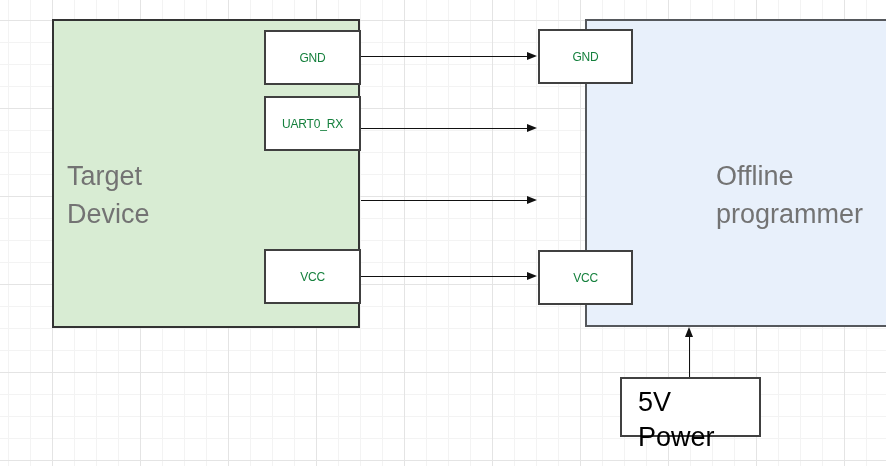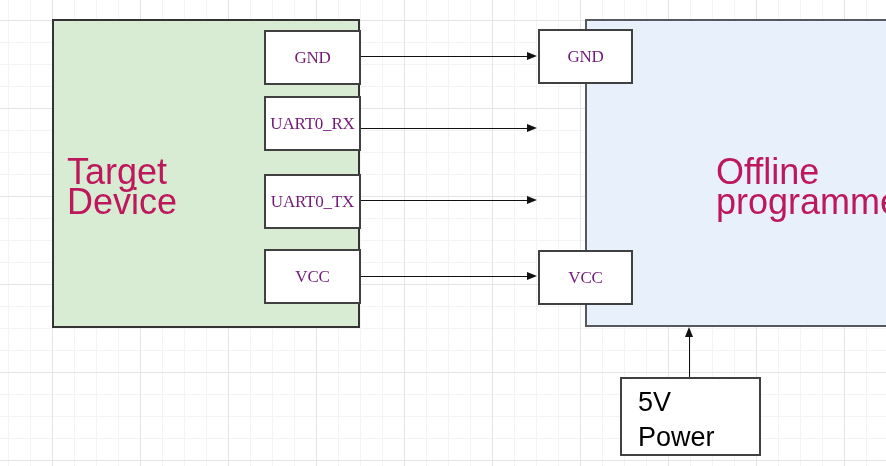--- a/index.html
+++ b/index.html
@@ -21,71 +21,69 @@
   .node.green{
     left:52px;top:19px;width:308px;height:309px;
     background:#d8ecd3;border:2px solid #333333;
   }
   .node.blue{
     left:537px;top:19px;width:308px;height:308px;
     background:#e8f0fb;border:2px solid #55585c;margin-left:48px;
   }
   .node-label{
     position:absolute;
-    font-size:36px;line-height:30px;color:#be185d;
+    font-size:27px;line-height:38px;color:#737373;
     white-space:normal;
   }
   .green .node-label{left:13px;top:136px;width:130px;}
   .blue  .node-label{left:129px;top:136px;width:172px;}
   .pin{
     position:absolute;box-sizing:border-box;
     background:#ffffff;border:2px solid #404040;
     display:flex;align-items:center;justify-content:center;
-    font-size:17px;letter-spacing:-0.2px;color:#701a75;
+    font-size:12px;letter-spacing:-0.2px;color:#15803d;
     z-index:2;
-    font-family:Liberation Serif, serif;
   }
   .pin.left-col{left:264px;width:97px;height:55px;}
   .pin.right-col{left:538px;width:95px;height:55px;}
 
   .h-arrow{position:absolute;left:361px;width:176px;height:9px;z-index:3;}
   .h-arrow .shaft{position:absolute;left:0;right:8px;top:3.8px;height:1.4px;background:#111111;}
   .h-arrow .head{
     position:absolute;right:0;top:0;width:0;height:0;
     border-top:4.5px solid transparent;border-bottom:4.5px solid transparent;
     border-left:10px solid #111111;
   }
   .v-arrow{position:absolute;left:684px;top:327px;width:11px;height:50px;z-index:3;}
   .v-arrow .shaft{position:absolute;left:4.8px;top:7px;bottom:0;width:1.4px;background:#111111;}
   .v-arrow .head{
     position:absolute;left:0.5px;top:0;width:0;height:0;
     border-left:4.5px solid transparent;border-right:4.5px solid transparent;
     border-bottom:10px solid #111111;
   }
   .power-box{
-    position:absolute;left:620px;top:377px;width:141px;height:79px;
+    position:absolute;left:620px;top:377px;width:141px;height:60px;
     box-sizing:border-box;background:#ffffff;border:2px solid #404040;
   }
   .power-label{
     position:absolute;left:16px;top:6px;width:110px;
     font-size:27px;line-height:35px;color:#000;
   }
 </style>
 </head>
 <body>
 
 <div class="canvas">
 
   <div class="node green">
     <div class="node-label">Target Device</div>
   </div>
 
   <div class="pin left-col" style="top:30px">GND</div>
   <div class="pin left-col" style="top:96px">UART0_RX</div>
-  <div class="pin left-col" style="top:174px">UART0_TX</div>
   <div class="pin left-col" style="top:249px">VCC</div>
 
   <div class="node blue">
     <div class="node-label">Offline programmer</div>
   </div>
 
   <div class="pin right-col" style="top:29px">GND</div>
   <div class="pin right-col" style="top:250px">VCC</div>
 
   <div class="h-arrow" style="top:52px">

